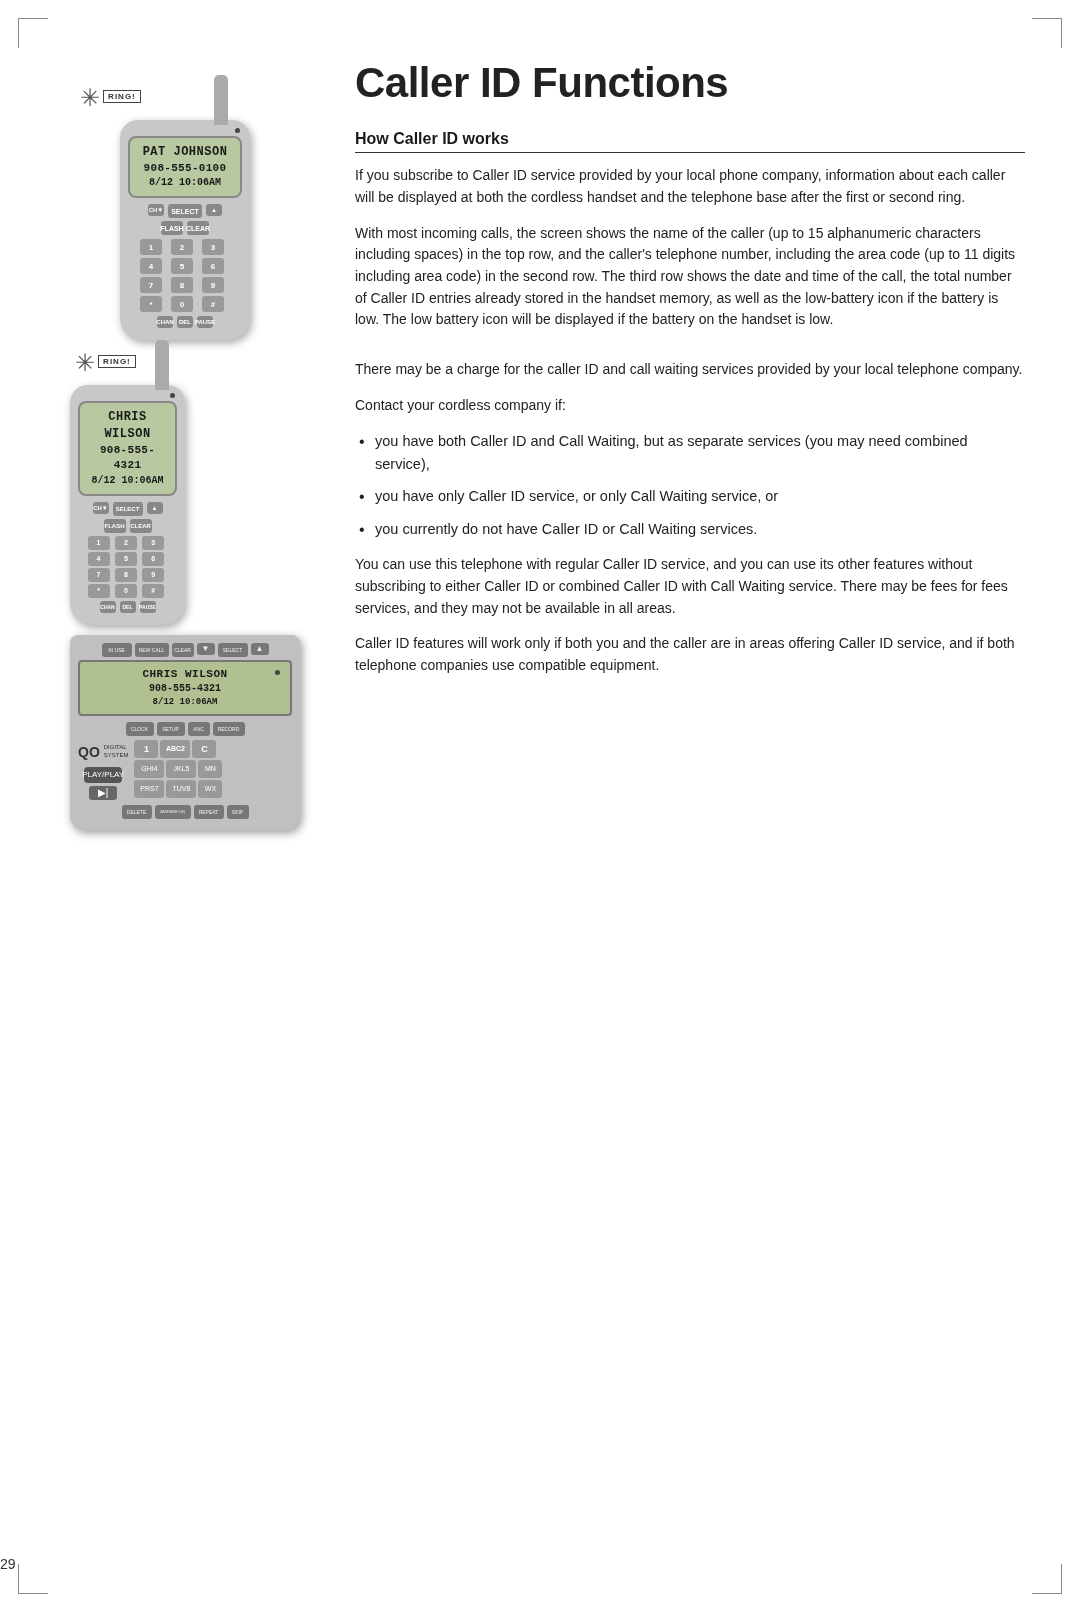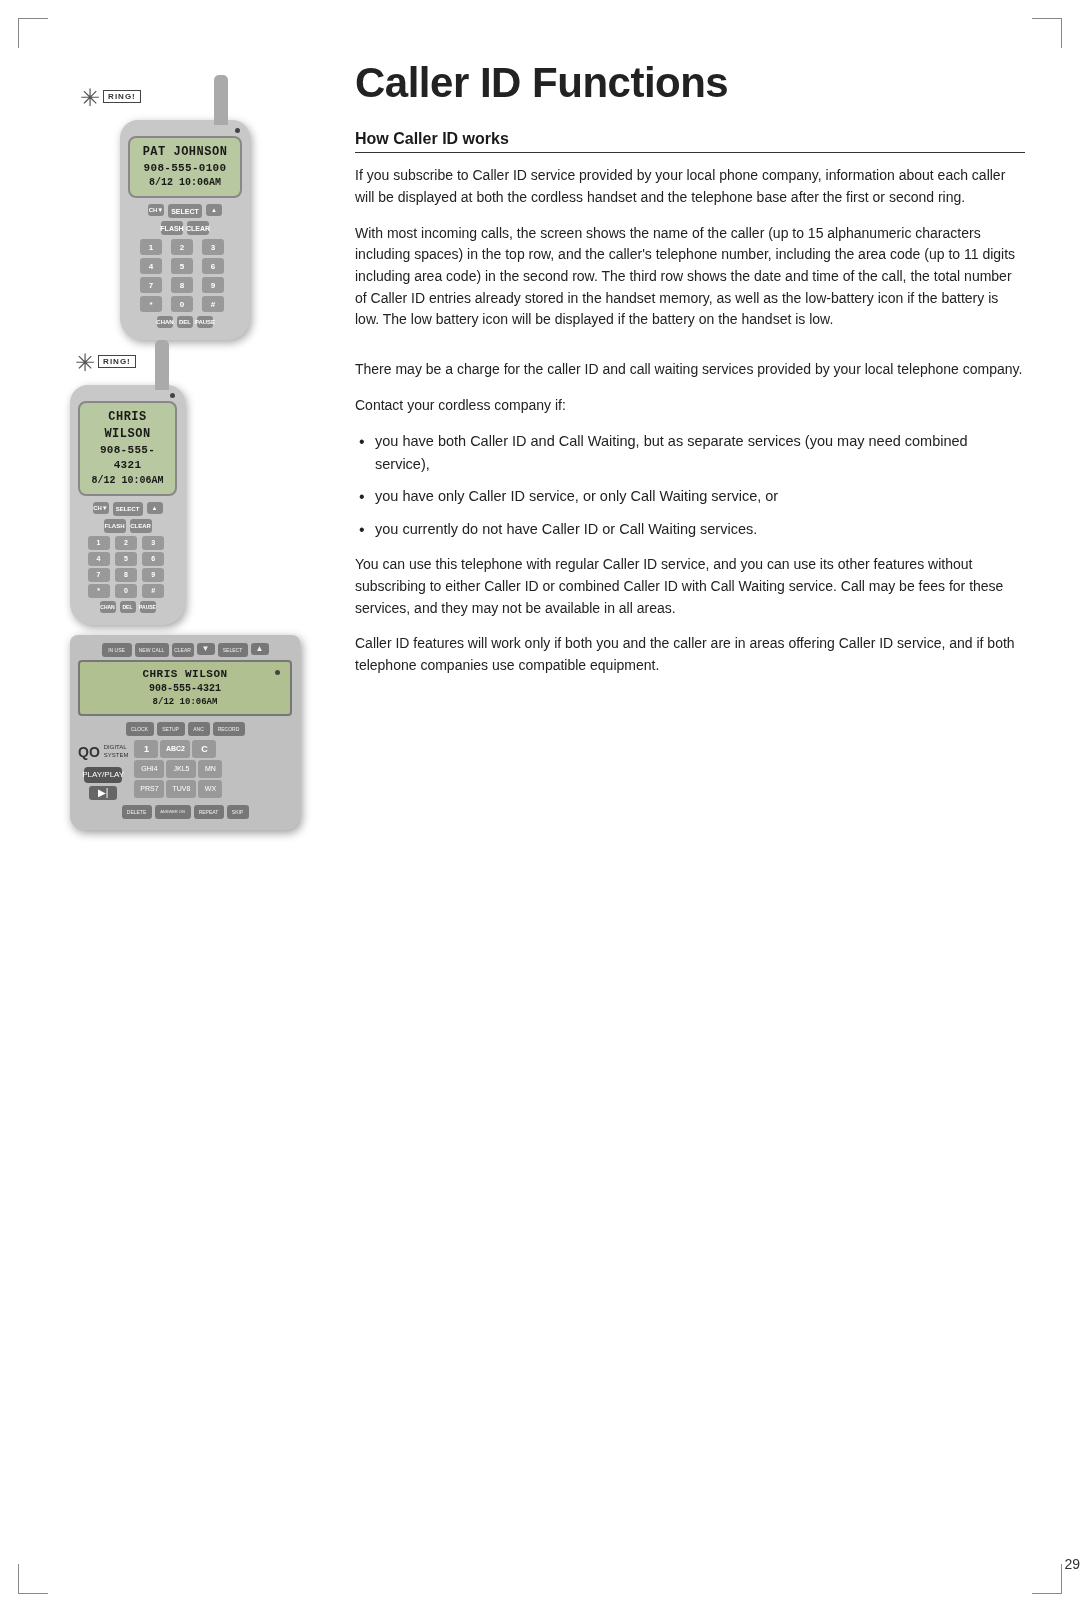--- a/index.html
+++ b/index.html
@@ -278,21 +278,21 @@
 
     .bullet-list li::before {
       content: '•';
       position: absolute;
       left: 4px;
       top: 0;
       font-size: 16px;
     }
 
     .page-number {
-      text-align: right;
+      text-align: left;
       font-size: 14px;
       color: #333;
       position: absolute;
       bottom: 40px;
       left: 0;
       right: 0;
     }
   </style>
 </head>
 <body>
@@ -487,20 +487,20 @@
     </div>
 
     <div class="section-gap">
       <p class="body-text">There may be a charge for the caller ID and call waiting services provided by your local telephone company.</p>
       <p class="body-text">Contact your cordless company if:</p>
       <ul class="bullet-list">
         <li>you have both Caller ID and Call Waiting, but as separate services (you may need combined service),</li>
         <li>you have only Caller ID service, or only Call Waiting service, or</li>
         <li>you currently do not have Caller ID or Call Waiting services.</li>
       </ul>
-      <p class="body-text">You can use this telephone with regular Caller ID service, and you can use its other features without subscribing to either Caller ID or combined Caller ID with Call Waiting service. Call may be fees for these services, and they may not be available in all areas.</p>
+      <p class="body-text">You can use this telephone with regular Caller ID service, and you can use its other features without subscribing to either Caller ID or combined Caller ID with Call Waiting service. There may be fees for fees services, and they may not be available in all areas.</p>
       <p class="body-text">Caller ID features will work only if both you and the caller are in areas offering Caller ID service, and if both telephone companies use compatible equipment.</p>
     </div>
 
   </div>
 </div>
 
 <div class="page-number">29</div>
 
 </body></html>

